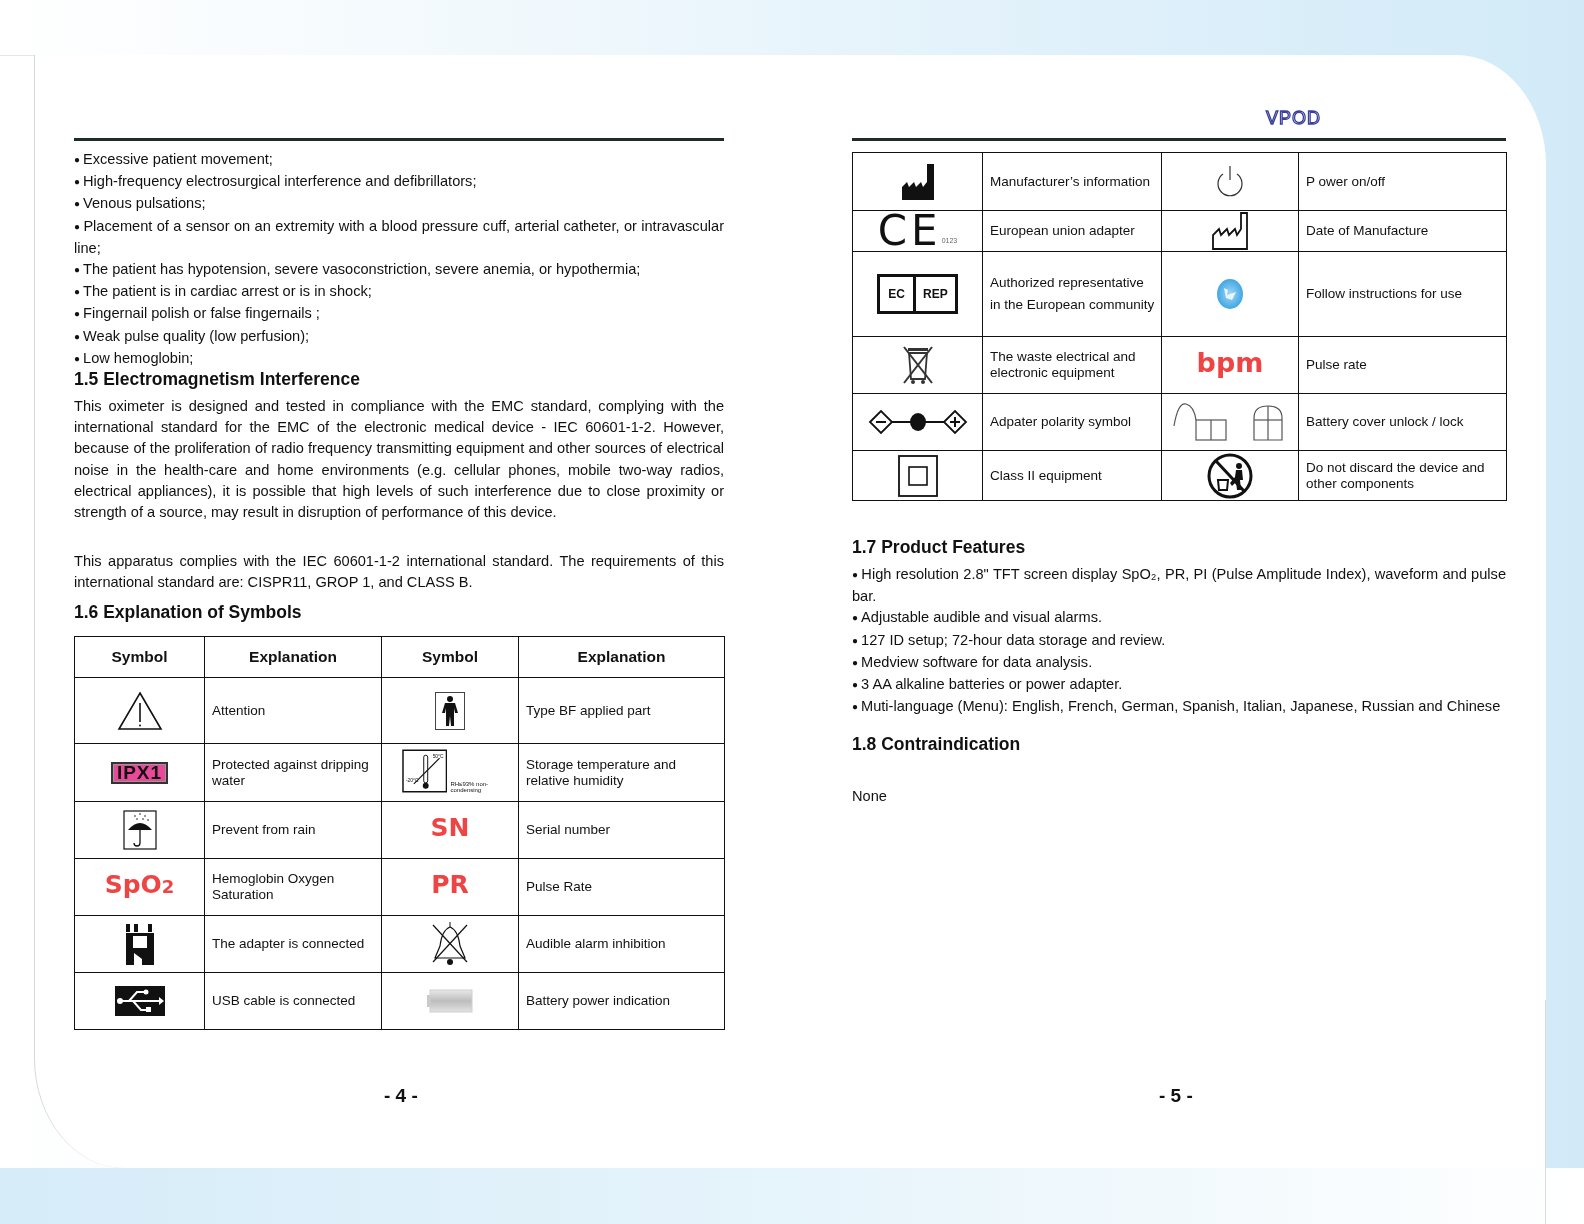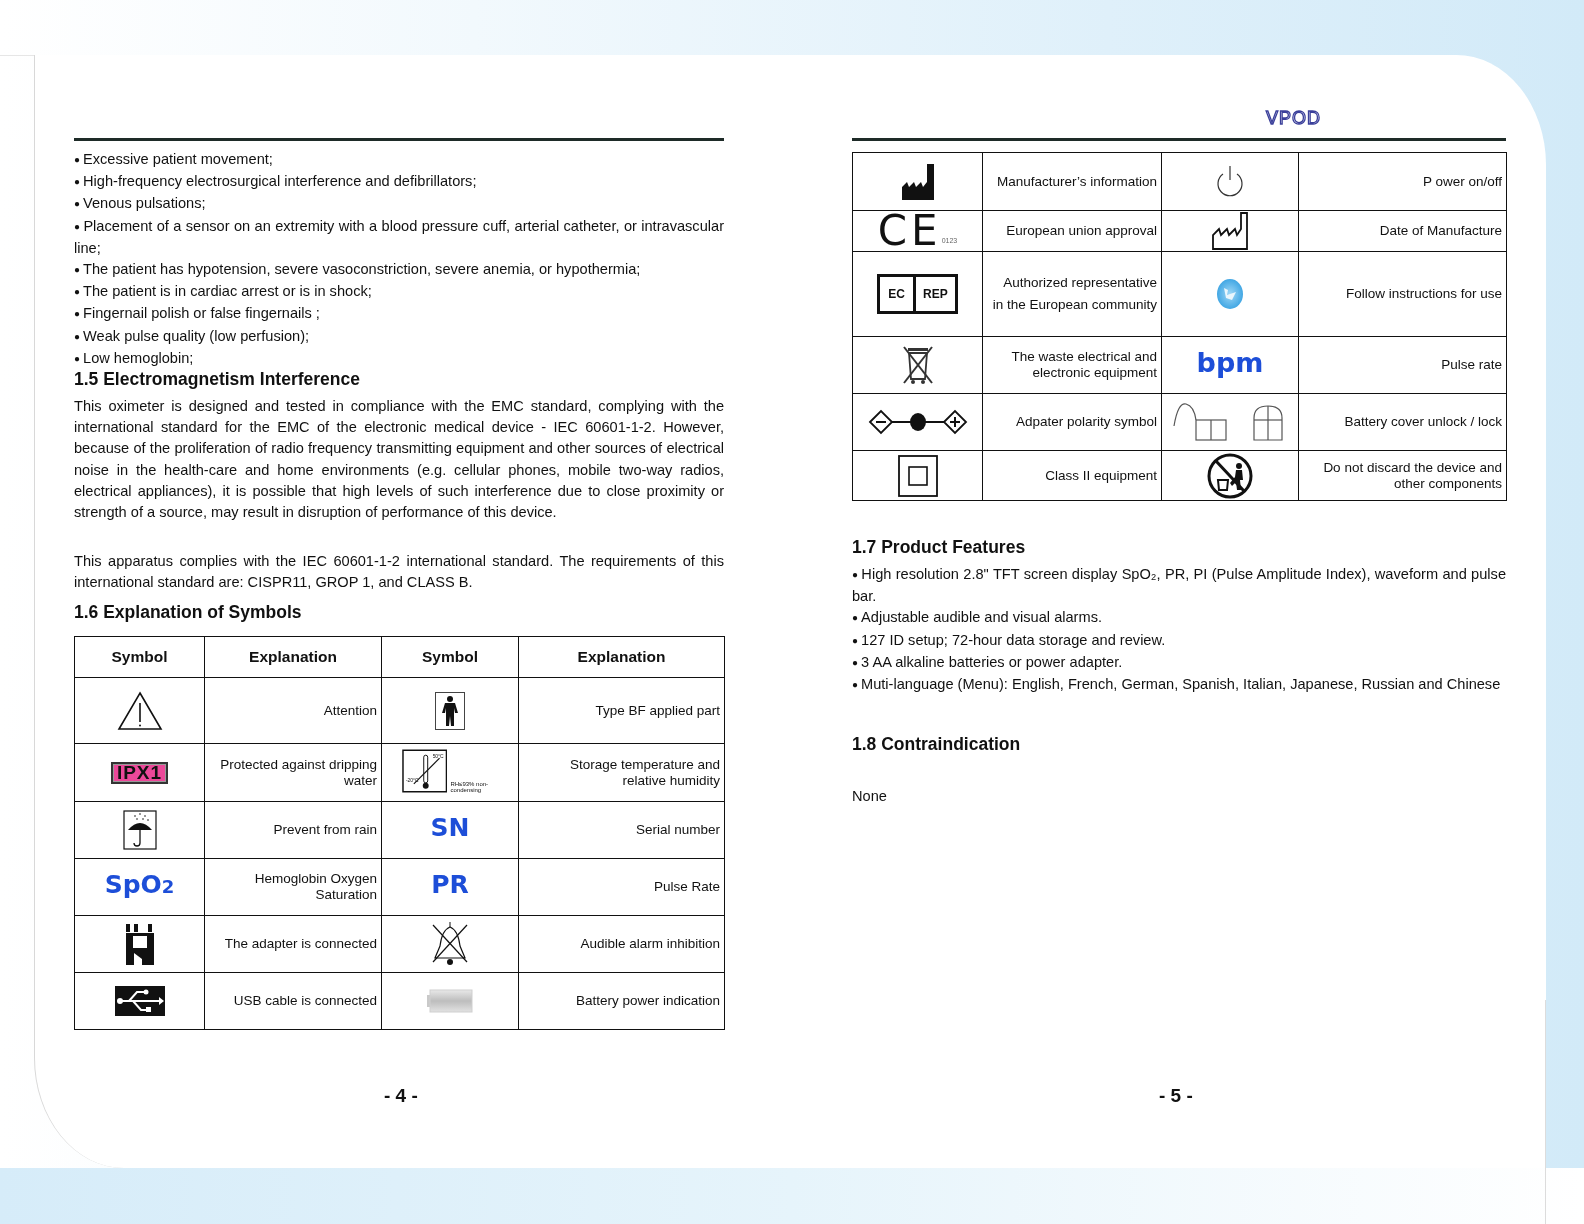--- a/index.html
+++ b/index.html
@@ -35,24 +35,24 @@
   .bullets li { list-style: none; }
   .bullets li::before { content: "\25CF"; font-size: 10px; margin-right: 3px; position: relative; top: -1px; }
 
   h2 { position: absolute; font-size: 17.5px; font-weight: bold; color: #111; }
   .para { position: absolute; font-size: 14.6px; line-height: 21.2px; text-align: justify; }
 
   table.sym { position: absolute; border-collapse: collapse; table-layout: fixed; }
   table.sym td, table.sym th { border: 1.5px solid #111; font-size: 13.5px; line-height: 16px; vertical-align: middle; }
   table.sym th { font-weight: bold; font-size: 15.5px; text-align: center; }
   table.sym td.ic { text-align: center; }
-  table.sym td.tx { padding-left: 7px; padding-right: 4px; text-align: right; }
+  table.sym td.tx { padding-left: 7px; padding-right: 4px; }
   .tx2 { font-size: 14.5px; line-height: 21px; }
 
-  .bigtxt { font-weight: 900; font-family: "DejaVu Sans", sans-serif; color: #1d4ed8; }
+  .bigtxt { font-weight: 900; font-family: "DejaVu Sans", sans-serif; color: #ef4444; }
   .pagenum { position: absolute; font-size: 19px; font-weight: bold; }
   svg { display: inline-block; vertical-align: middle; }
 </style>
 </head>
 <body>
 
 <div class="bg-bottom"></div>
 <div class="sheet"></div>
 <div class="sheet-edge-top"></div>
 
@@ -221,21 +221,21 @@
               <path d="M9 10 A12 12 0 1 0 23 10" fill="none" stroke="#333" stroke-width="1.2"></path>
               <line x1="16" y1="2" x2="16" y2="16" stroke="#333" stroke-width="1.2"></line>
             </svg></span></td>
     <td class="tx">P ower on/off</td>
   </tr>
   <tr style="height:39px">
     <td class="ic"><span style="display:inline-flex; align-items:flex-end;">
       <span style="font-size:42px; line-height:40px; font-family:'DejaVu Sans', sans-serif; letter-spacing:4px;">CE</span>
       <span style="font-size:7px; color:#666; margin-bottom:2px;">0123</span>
           </span></td>
-    <td class="tx tx2">European union approval</td>
+    <td class="tx tx2">European union adapter</td>
     <td class="ic"><span>
       <svg width="38" height="40" viewBox="0 0 38 40">
               <path d="M2 38 L2 24 L8 18 L10 24 L16 18 L18 24 L24 18 L26 24 L30 18 L30 2 L36 2 L36 38 Z" fill="#fff" stroke="#111" stroke-width="1.8"></path>
             </svg></span></td>
     <td class="tx tx2">Date of Manufacture</td>
   </tr>
   <tr style="height:85px">
     <td class="ic"><span style="display:inline-flex; border:3px solid #111; font-weight:bold; font-size:12px;">
       <span style="padding:9px 8px; border-right:3px solid #111;">EC</span>
       <span style="padding:9px 7px;">REP</span>
@@ -312,20 +312,21 @@
     <td class="tx tx2">Do not discard the device and other components</td>
   </tr>
 </tbody>
   </table>
 
 <h2 style="left:852px; top:537px;">1.7 Product Features</h2>
 <ul class="bullets" style="left:852px; top:564px; width:654px;">
   <li>High resolution 2.8" TFT screen display SpO₂, PR, PI (Pulse Amplitude Index), waveform and pulse bar.</li>
   <li>Adjustable audible and visual alarms.</li>
   <li>127 ID setup; 72-hour data storage and review.</li>
+  <li>Medview software for data analysis.</li>
   <li>3 AA alkaline batteries or power adapter.</li>
   <li>Muti-language (Menu): English, French, German, Spanish, Italian, Japanese,  Russian and Chinese</li>
 </ul>
 
 <h2 style="left:852px; top:734px;">1.8 Contraindication</h2>
 <p class="para" style="left:852px; top:761px;margin-top:25px;">None</p>
 
 <div class="pagenum" style="left:1159px; top:1085px;">- 5 -</div>
 
 <div class="sheet-edge-right"></div>

